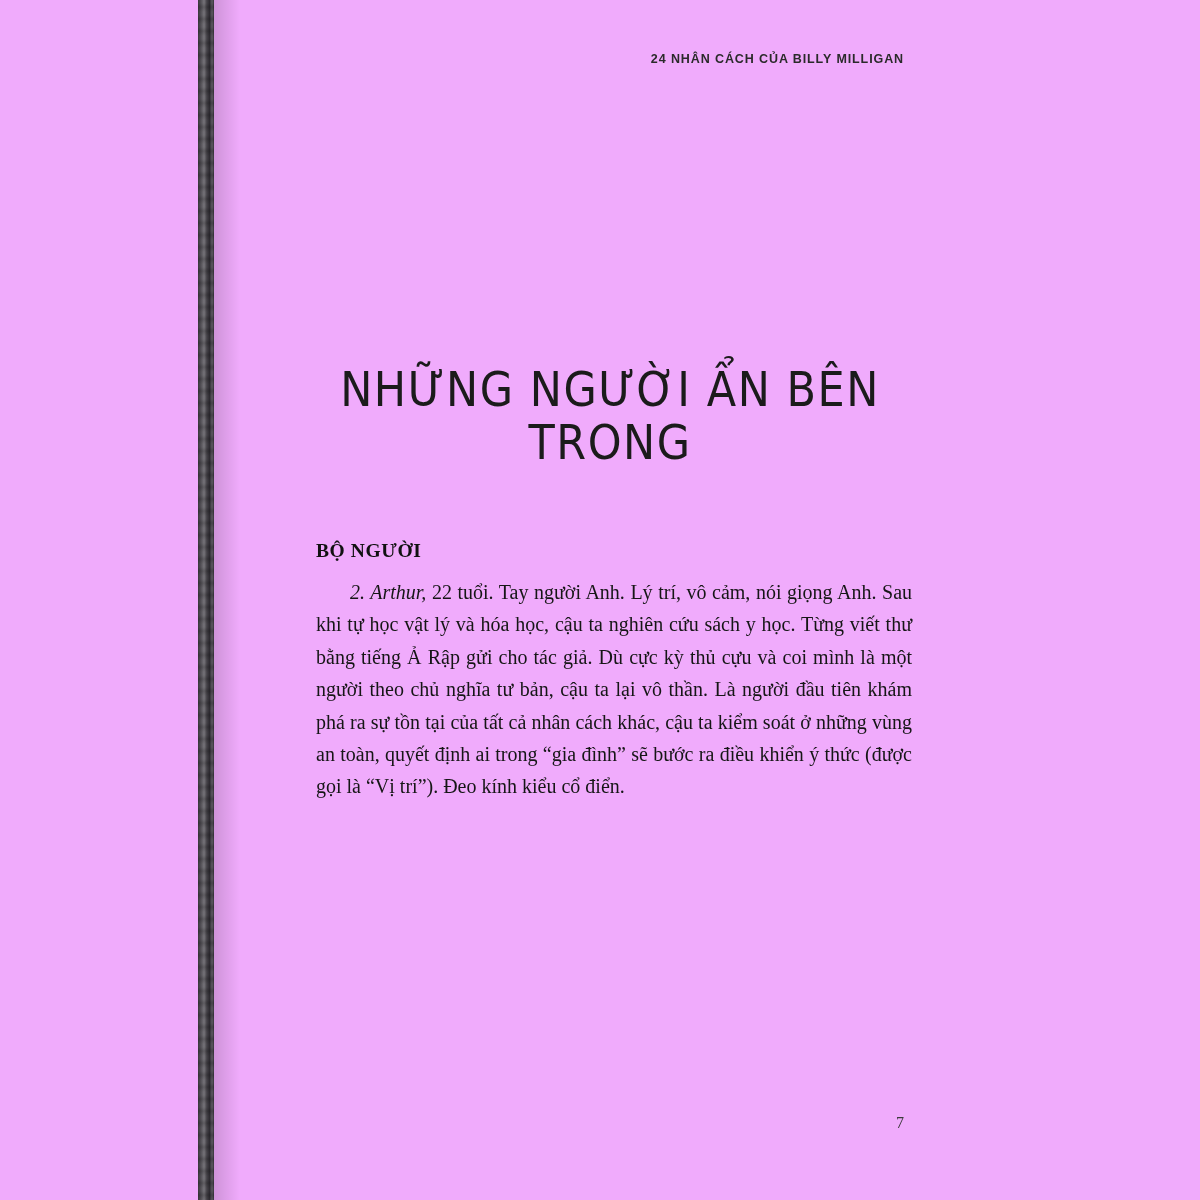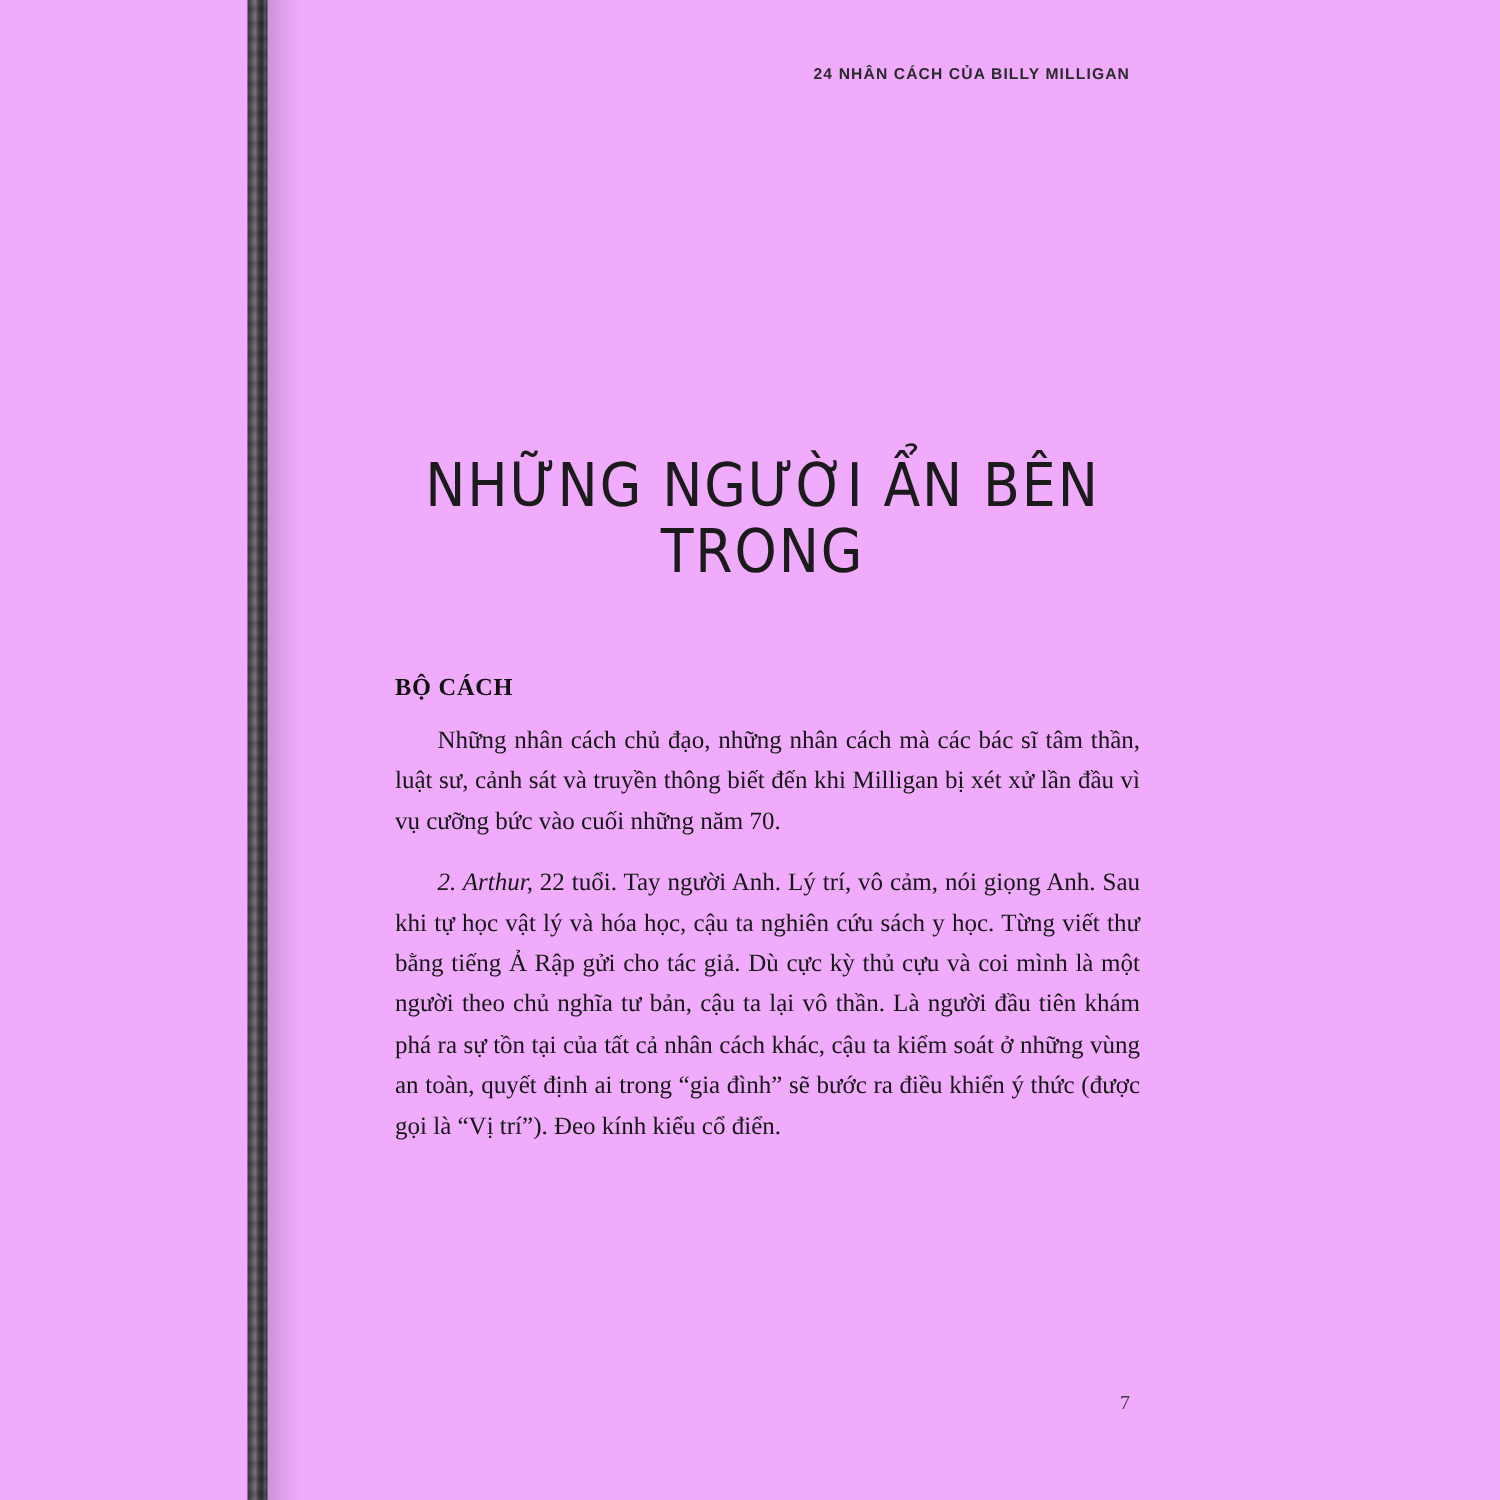--- a/index.html
+++ b/index.html
@@ -137,25 +137,22 @@
   <div class="spine"></div>
   <div class="spine-grain"></div>
   <div class="spine-soft"></div>
 
   <div class="running-head">24 NHÂN CÁCH CỦA BILLY MILLIGAN</div>
 
   <h1 class="chapter-title">NHỮNG NGƯỜI ẨN BÊN TRONG</h1>
 
   <div class="body-block">
 
-    <h2 class="section-heading">BỘ CÁCH</h2>
+    <h2 class="section-heading">BỘ NGƯỜI</h2>
 
-    <p class="para">
-      <span class="nm"></span><span>Những nhân cách chủ đạo, những nhân cách mà các bác sĩ tâm thần, luật sư, cảnh sát và truyền thông biết đến khi Milligan bị xét xử lần đầu vì vụ cưỡng bức vào cuối những năm 70.</span>
-    </p>
 
 
     <p class="para">
       <span class="nm">2. Arthur,</span><span> 22 tuổi. Tay người Anh. Lý trí, vô cảm, nói giọng Anh. Sau khi tự học vật lý và hóa học, cậu ta nghiên cứu sách y học. Từng viết thư bằng tiếng Ả Rập gửi cho tác giả. Dù cực kỳ thủ cựu và coi mình là một người theo chủ nghĩa tư bản, cậu ta lại vô thần. Là người đầu tiên khám phá ra sự tồn tại của tất cả nhân cách khác, cậu ta kiểm soát ở những vùng an toàn, quyết định ai trong “gia đình” sẽ bước ra điều khiển ý thức (được gọi là “Vị trí”). Đeo kính kiểu cổ điển.</span>
     </p>
 
   </div>
 
   <div class="folio">7</div>
 

